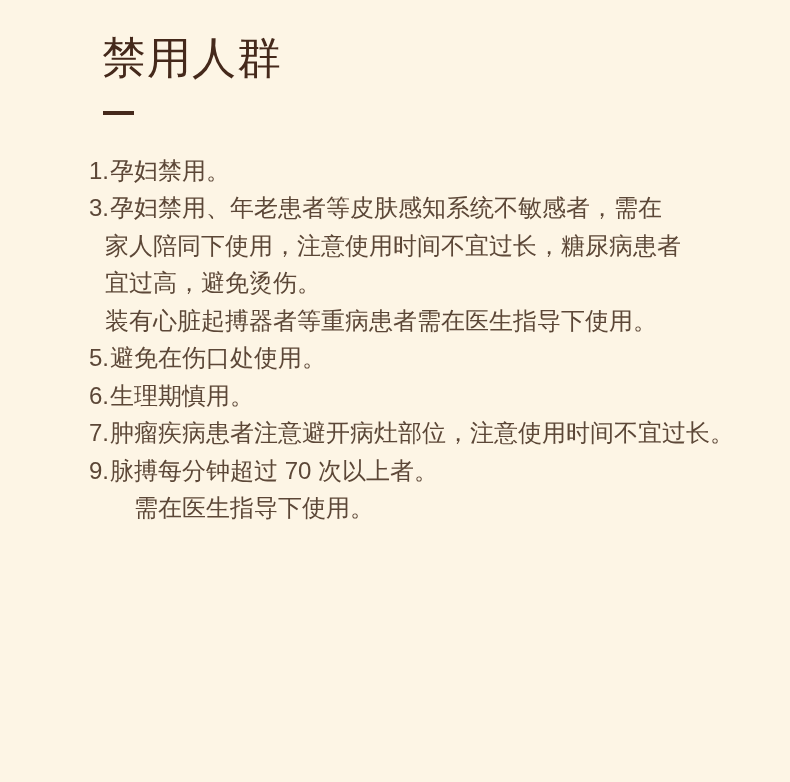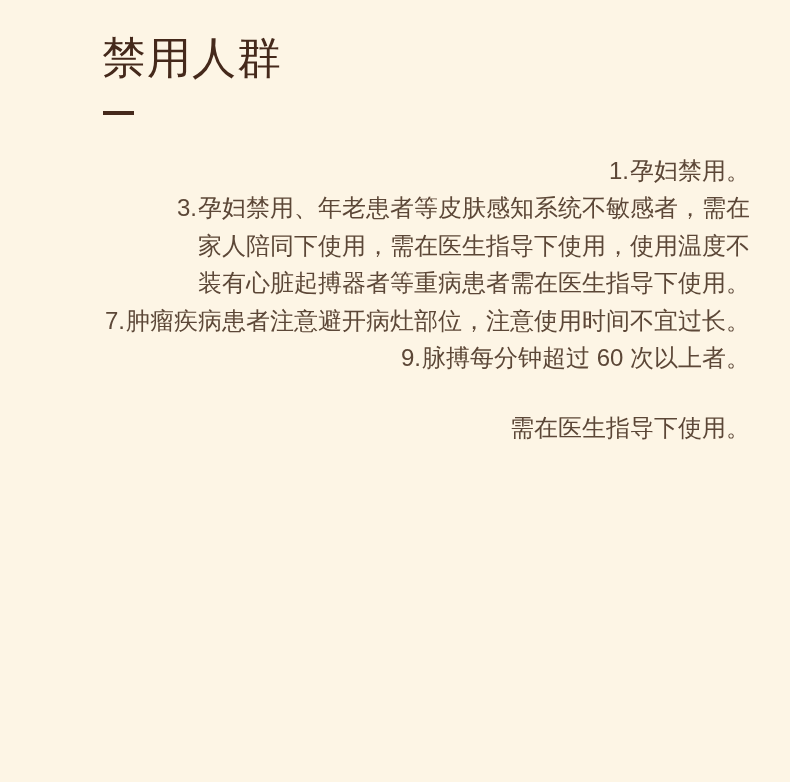--- a/index.html
+++ b/index.html
@@ -35,41 +35,42 @@
   }
   .list {
     margin-top: 37px;
     font-family: "Liberation Sans", "DejaVu Sans", sans-serif;
     font-size: 24px;
     line-height: 37.5px;
     color: var(--text-color, #5c4737);
   }
   .line {
     white-space: nowrap;
-    text-align: right;
   }
   .line.cont {
     padding-left: 16px;
   }
   .line.cont-wide {
     padding-left: 45px;
-    margin-top: 32px;
   }
   .num {
     padding-right: 1px;
   }
 </style>
 </head>
 <body>
 
 <div class="panel">
   <h1 class="title">禁用人群</h1>
   <div class="title-underline"></div>
   <div class="list">
       <div class="line"><span class="num">1.</span><span>孕妇禁用。</span></div>
       <div class="line"><span class="num">3.</span><span>孕妇禁用、年老患者等皮肤感知系统不敏感者，需在</span></div>
-      <div class="line cont"><span>家人陪同下使用，需在医生指导下使用，使用温度不</span></div>
+      <div class="line cont"><span>家人陪同下使用，注意使用时间不宜过长，糖尿病患者</span></div>
+      <div class="line cont"><span>宜过高，避免烫伤。</span></div>
       <div class="line cont"><span>装有心脏起搏器者等重病患者需在医生指导下使用。</span></div>
+      <div class="line"><span class="num">5.</span><span>避免在伤口处使用。</span></div>
+      <div class="line"><span class="num">6.</span><span>生理期慎用。</span></div>
       <div class="line"><span class="num">7.</span><span>肿瘤疾病患者注意避开病灶部位，注意使用时间不宜过长。</span></div>
-      <div class="line"><span class="num">9.</span><span>脉搏每分钟超过 60 次以上者。</span></div>
+      <div class="line"><span class="num">9.</span><span>脉搏每分钟超过 70 次以上者。</span></div>
       <div class="line cont cont-wide"><span>需在医生指导下使用。</span></div>
     </div>
 </div>
 
 </body></html>

